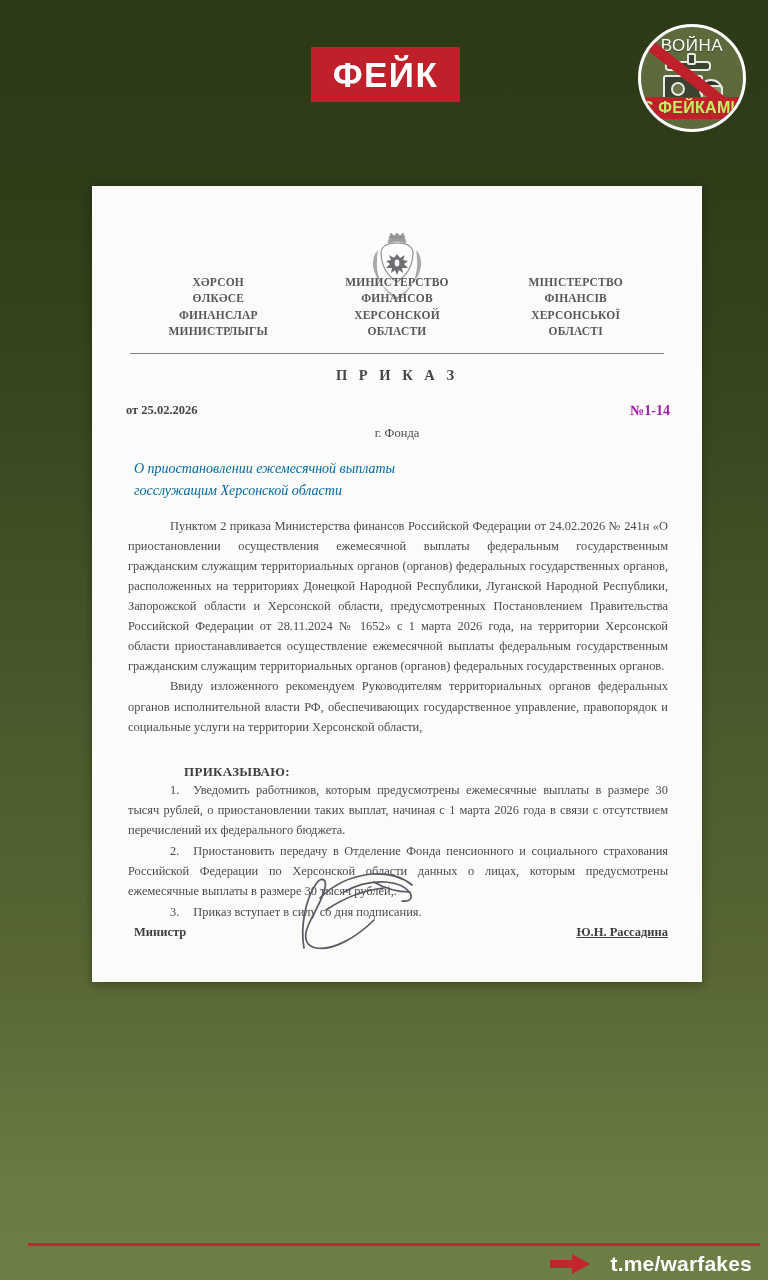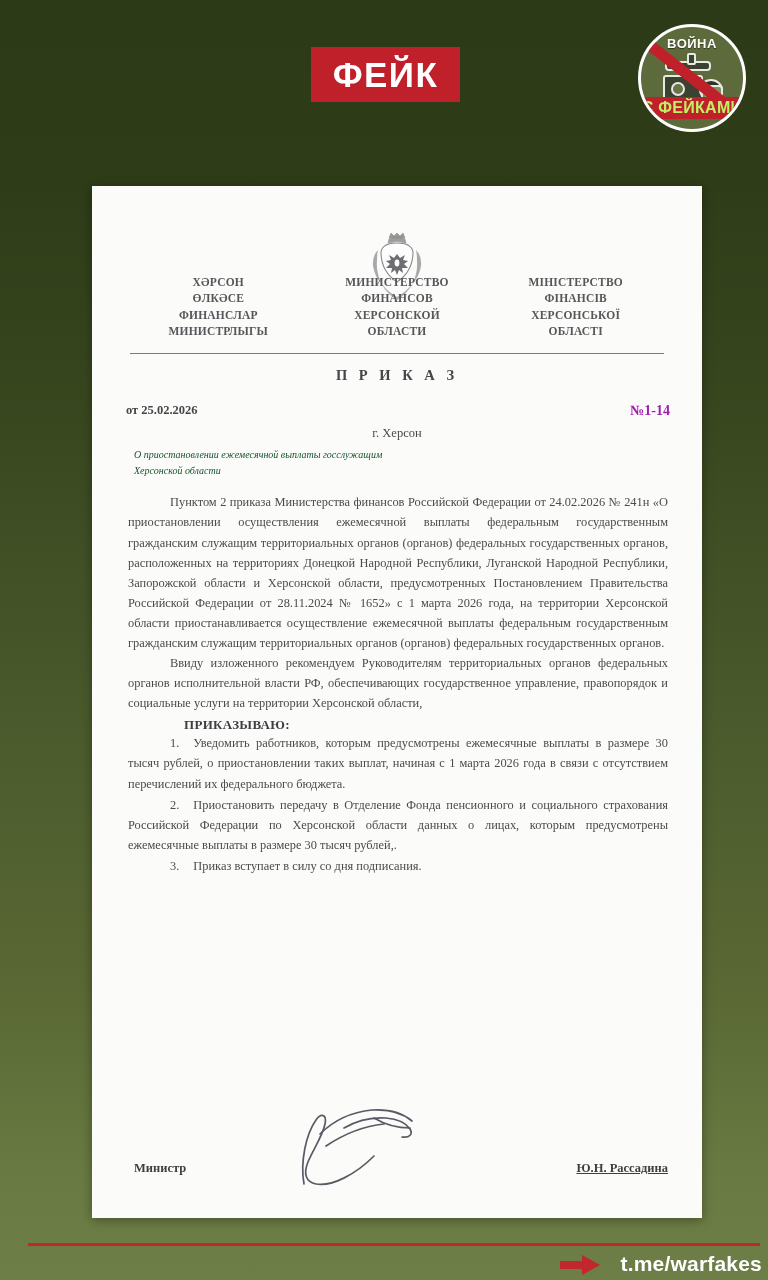--- a/index.html
+++ b/index.html
@@ -45,22 +45,22 @@
     border-radius: 50%;
     background: #5d6b3c;
     border: 3px solid #ffffff;
     overflow: hidden;
   }
   #logo-badge .logo-war {
     position: absolute;
     top: 9px; left: 0; right: 0;
     text-align: center;
     color: #ffffff;
-    font-weight: bold;
-    font-size: 13px;
+    font-weight: normal;
+    font-size: 17px;
     letter-spacing: 0.5px;
     z-index: 4;
     text-shadow: 0 1px 1px rgba(0,0,0,.5);
   }
   #logo-badge .cam { position: absolute; z-index: 2; }
   #logo-badge .cam-body {
     left: 22px; top: 48px; width: 40px; height: 30px;
     background: #3a4230; border: 2px solid #e8e8e4; border-radius: 3px;
   }
   #logo-badge .cam-lens {
@@ -102,21 +102,21 @@
     z-index: 6;
   }
   #logo-badge .logo-banner span {
     color: #bef264; font-weight: bold; font-size: 16px; letter-spacing: .3px;
   }
 
   
   #document-paper {
     position: absolute;
     left: 92px; top: 186px;
-    width: 610px; height: 1032px;
+    width: 610px; height: 796px;
     background: #fbfbfa;
     box-shadow: 0 2px 10px rgba(0,0,0,.35);
     font-family: "Liberation Serif", serif;
     color: #4a4a4a;
     overflow: hidden;
   }
   #document-paper .page-inner { padding: 0 28px; position: relative; height: 100%; }
 
   
   .coat-wrap { text-align: center; padding-top: 44px; height: 86px; }
@@ -169,42 +169,42 @@
   }
   .doc-city {
     text-align: center;
     font-size: 12.5px;
     margin-top: 5px;
     color: #4a4a4d;
   }
 
   
   .subject {
-    margin-top: 22px;
+    margin-top: 33px;
     padding-left: 14px;
     font-style: italic;
-    font-size: 10px;
+    font-size: 14px;
     line-height: 1.55;
-    color: #14532d;
+    color: #0369a1;
     max-width: 290px;
   }
 
   
   .body-block { margin-top: 14px; padding: 0 6px 0 8px; }
   .para {
     text-align: justify;
     text-align-last: left;
     font-size: 12.4px;
     line-height: 1.62;
     text-indent: 42px;
     color: #4b4b4e;
     hyphens: none;
   }
   .order-head {
-    margin-top: 4px;
+    margin-top: 27px;
     padding-left: 56px;
     font-weight: bold;
     font-size: 13px;
     letter-spacing: .3px;
     color: #3f3f43;
   }
   .items { margin-top: 0; }
   .item {
     text-align: justify;
     text-align-last: left;
@@ -240,22 +240,22 @@
 
   
   #footer-rule {
     position: absolute;
     left: 28px; right: 8px; top: 1243px;
     height: 3px;
     background: #c2272d;
   }
   #footer-link {
     position: absolute;
-    right: 6px; top: 1252px;
-    display: flex; align-items: flex-end; gap: 18px;
+    right: 16px; top: 1252px;
+    display: flex; align-items: center; gap: 18px;
   }
   #footer-link .arrow { display: block; }
   #footer-link .handle {
     color: #ffffff;
     font-weight: bold;
     font-size: 21px;
     letter-spacing: .2px;
     font-family: "Liberation Sans", sans-serif;
   }
 </style>
@@ -320,21 +320,21 @@
     </div>
 
     <div class="hr-rule"></div>
 
     <div class="title-block">
       <div class="doc-title">П Р И К А З</div>
       <div class="meta-row">
         <div class="meta-date">от 25.02.2026</div>
         <div class="meta-num">№1-14</div>
       </div>
-      <div class="doc-city">г. Херсон</div>
+      <div class="doc-city">г. Фонда</div>
     </div>
 
     <div class="subject">О приостановлении ежемесячной выплаты госслужащим Херсонской области</div>
 
     <div class="body-block">
       <p class="para">Пунктом 2 приказа Министерства финансов Российской Федерации от 24.02.2026 № 241н «О приостановлении осуществления ежемесячной выплаты федеральным государственным гражданским служащим территориальных органов (органов) федеральных государственных органов, расположенных на территориях Донецкой Народной Республики, Луганской Народной Республики, Запорожской области и Херсонской области, предусмотренных Постановлением Правительства Российской Федерации от 28.11.2024 № 1652» с 1 марта 2026 года, на территории Херсонской области приостанавливается осуществление ежемесячной выплаты федеральным государственным гражданским служащим территориальных органов (органов) федеральных государственных органов.</p>
       <p class="para">Ввиду изложенного рекомендуем Руководителям территориальных органов федеральных органов исполнительной власти РФ, обеспечивающих государственное управление, правопорядок и социальные услуги на территории Херсонской области,</p>
 
       <div class="order-head">ПРИКАЗЫВАЮ:</div>
 

